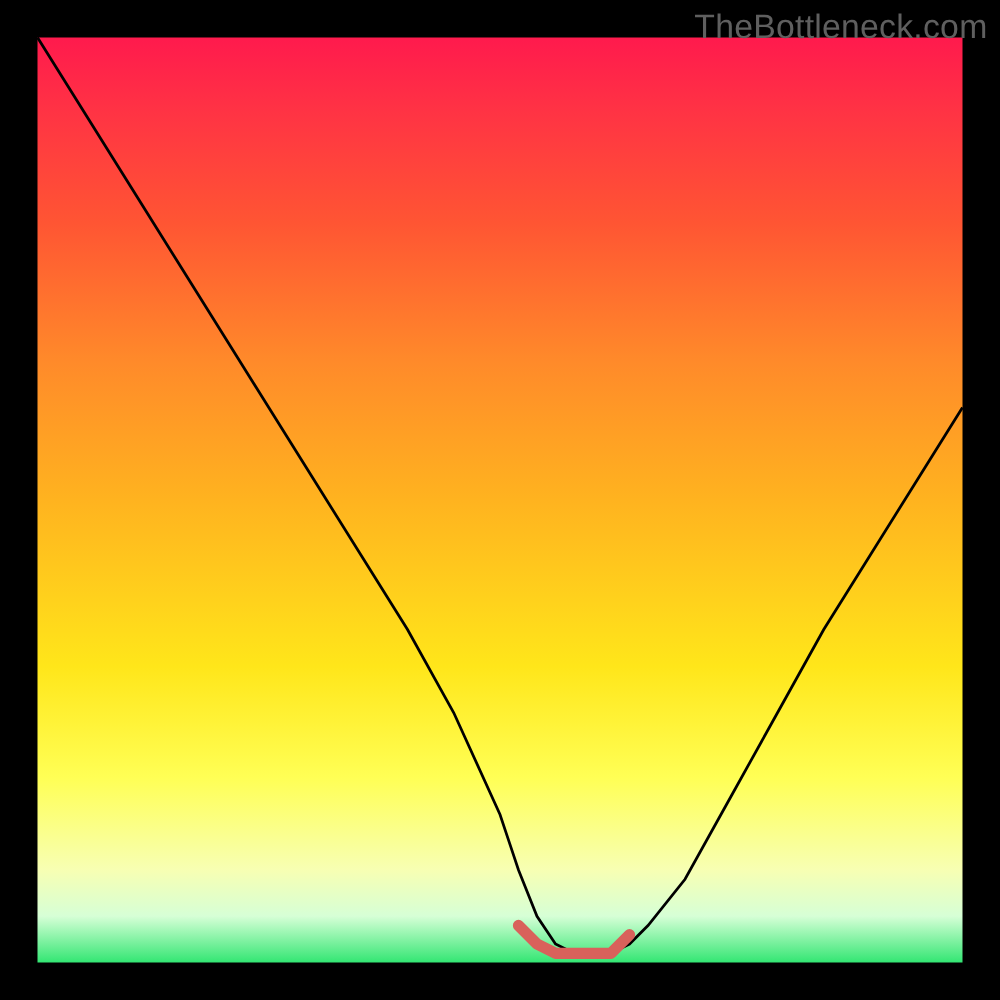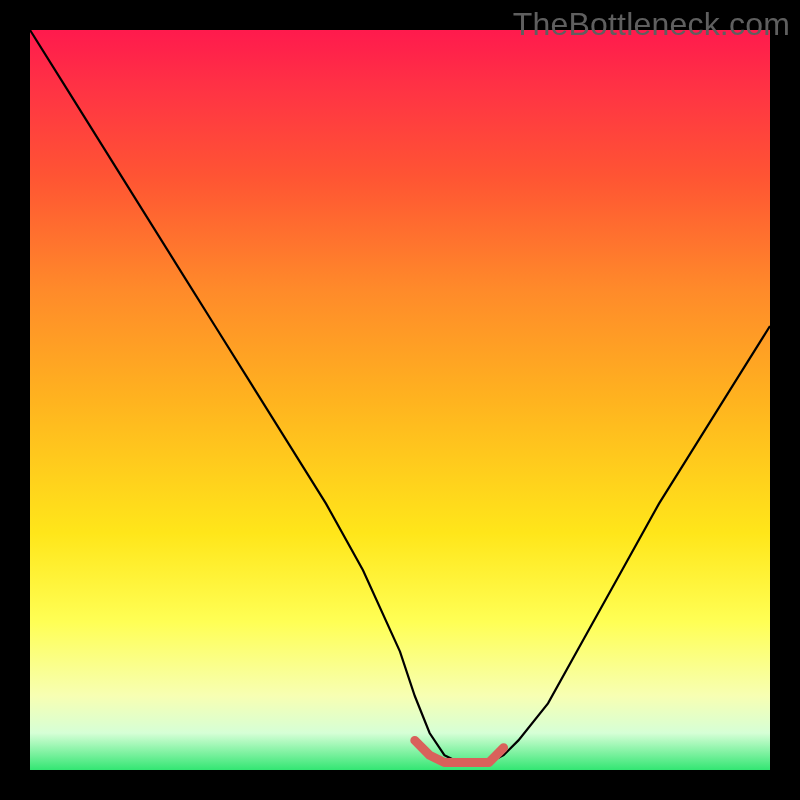--- a/index.html
+++ b/index.html
@@ -33,21 +33,21 @@
       #ffff55 80%,
       #f7ffb3 90%,
       #d6ffd6 95%,
       #33e673 100%);
   }
   .watermark {
     position: absolute;
     top: 6px;
     right: 10px;
     color: #5f5f5f;
-    font-size: 32px;
+    font-size: 27px;
     font-weight: 500;
     letter-spacing: 0.2px;
     user-select: none;
   }
   svg {
     position: absolute;
     left: 0; top: 0;
   }
 </style>
 </head>

